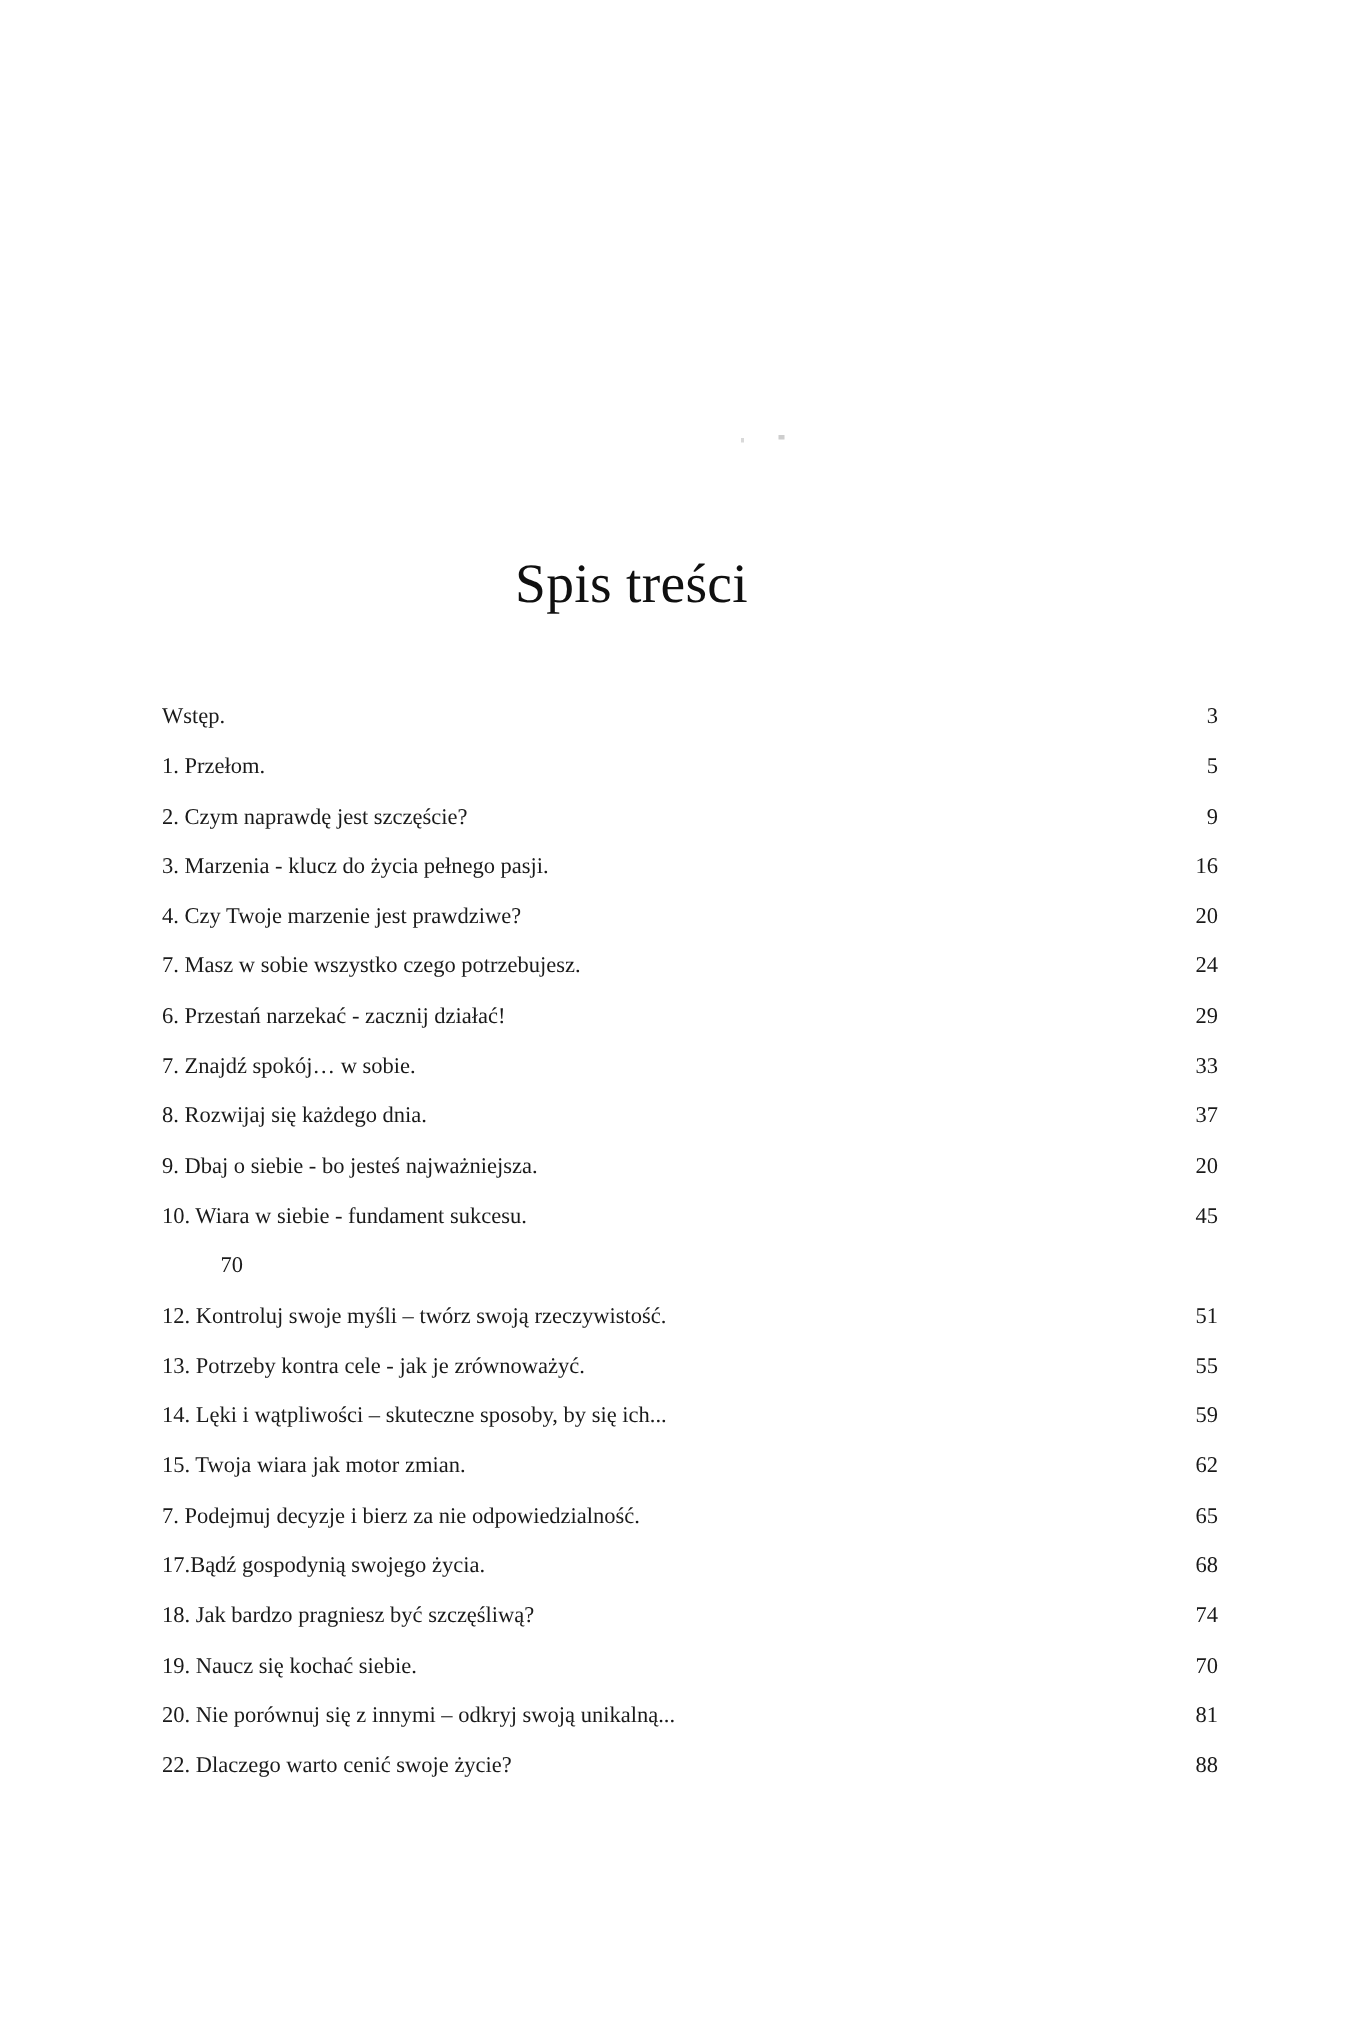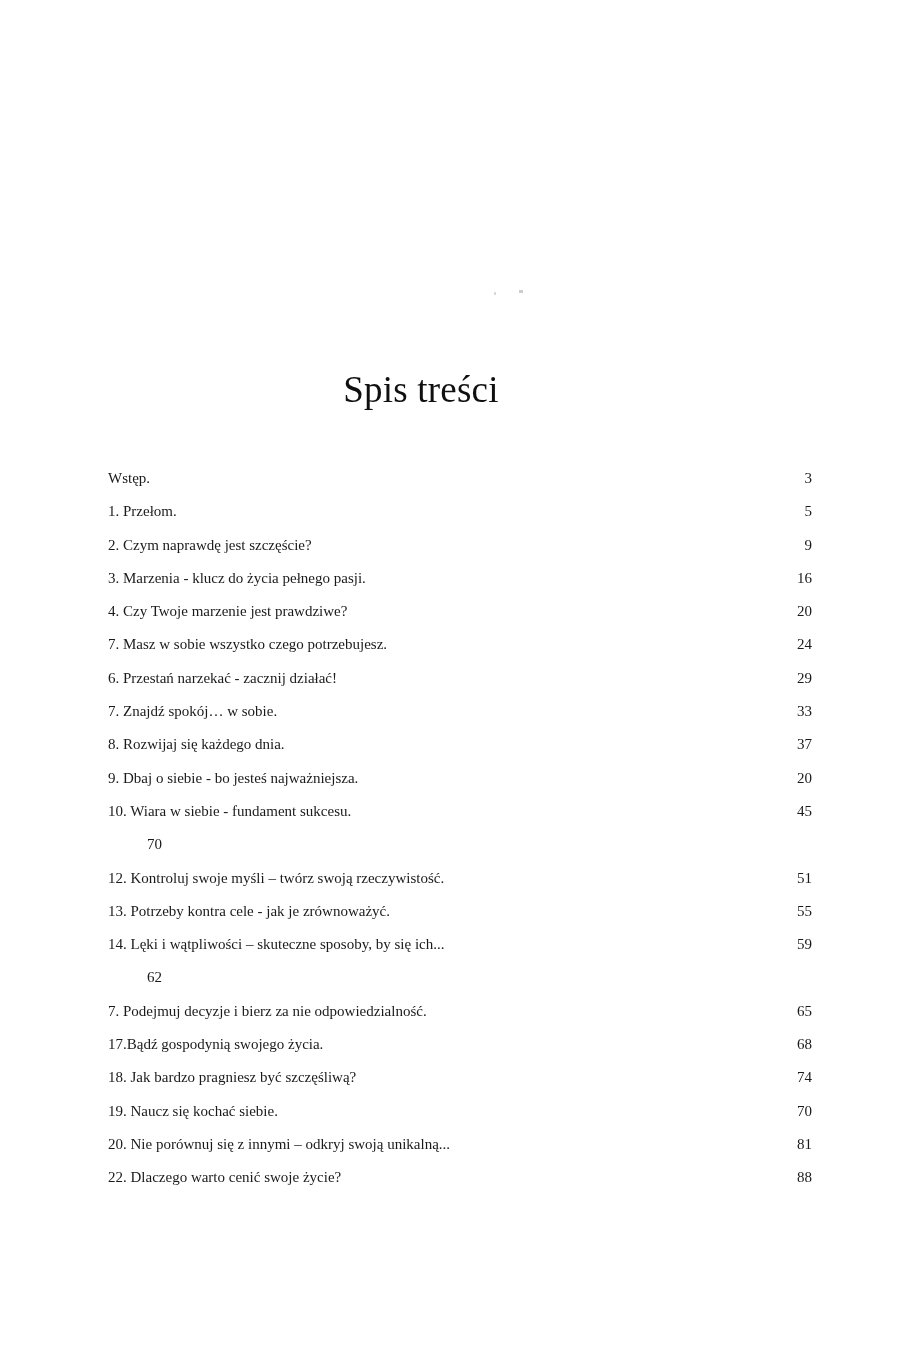--- a/index.html
+++ b/index.html
@@ -141,20 +141,21 @@
       </li>
       <li class="toc-entry">
         <span class="entry-label">13. Potrzeby kontra cele - jak je zrównoważyć.</span>
         <span class="entry-page">55</span>
       </li>
       <li class="toc-entry">
         <span class="entry-label">14. Lęki i wątpliwości – skuteczne sposoby, by się ich...</span>
         <span class="entry-page">59</span>
       </li>
       <li class="toc-entry">
+        <span class="entry-label">15. Twoja wiara jak motor zmian.</span>
         <span class="entry-page">62</span>
       </li>
       <li class="toc-entry">
         <span class="entry-label">7. Podejmuj decyzje i bierz za nie odpowiedzialność.</span>
         <span class="entry-page">65</span>
       </li>
       <li class="toc-entry">
         <span class="entry-label">17.Bądź gospodynią swojego życia.</span>
         <span class="entry-page">68</span>
       </li>

